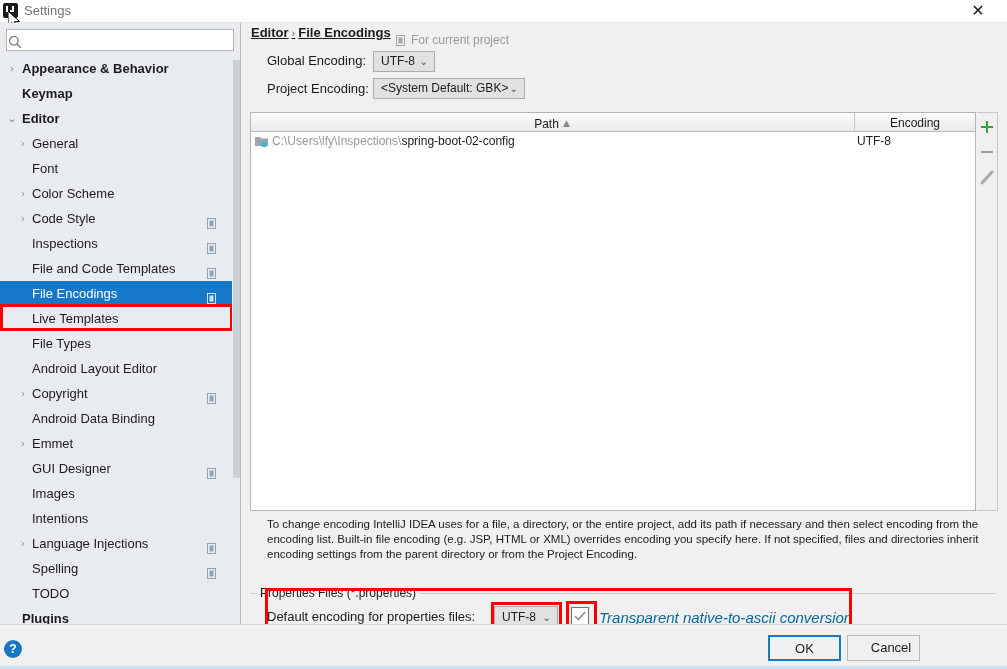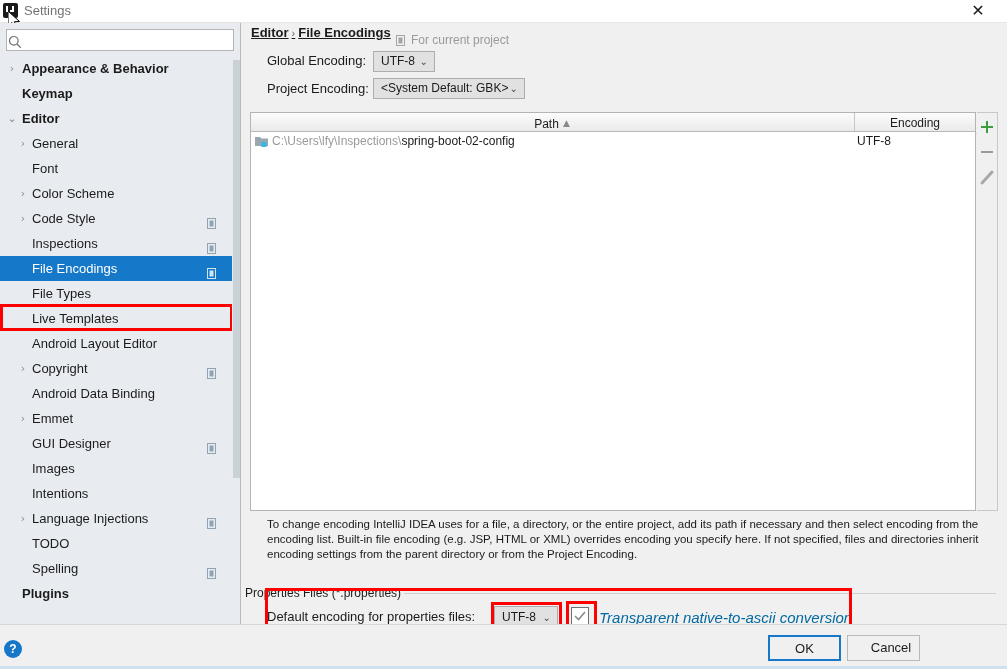--- a/index.html
+++ b/index.html
@@ -201,21 +201,21 @@
     position: absolute; left: 0; width: 20px; height: 25px;
   }
 
   .desc {
     position: absolute; left: 26px; top: 494px; width: 730px;
     font-size: 11.5px; color: #1b1b1b; line-height: 15px;
   }
 
   
   .grp-title {
-    position: absolute; left: 1px; top: 563px;
+    position: absolute; left: 16px; top: 563px;
     font-size: 12px; color: #1b1b1b; background: #f0f0f0;
     padding: 0 3px; white-space: nowrap; text-align: right;
   }
   .grp-line {
     position: absolute; left: 9px; top: 570px; width: 746px; height: 1px;
     background: #cfcfcf;
   }
   .prop-label {
     position: absolute; left: 26px; top: 586px;
     font-size: 13px; color: #1b1b1b; white-space: nowrap;
@@ -325,34 +325,41 @@
               <rect x="2.5" y="2.5" width="4" height="6" fill="#8fa3b5"></rect>
             </svg></span>
         </div>
         <div class="tree-item lvl1">
           <span class="lbl">Inspections</span>
           <span class="copyicon"><svg width="11" height="11" viewBox="0 0 11 11">
               <rect x="0.5" y="0.5" width="8" height="10" fill="none" stroke="#8fa3b5"></rect>
               <rect x="2.5" y="2.5" width="4" height="6" fill="#8fa3b5"></rect>
             </svg></span>
         </div>
+        <div class="tree-item lvl1">
+          <span class="lbl">File and Code Templates</span>
+          <span class="copyicon"><svg width="11" height="11" viewBox="0 0 11 11">
+              <rect x="0.5" y="0.5" width="8" height="10" fill="none" stroke="#8fa3b5"></rect>
+              <rect x="2.5" y="2.5" width="4" height="6" fill="#8fa3b5"></rect>
+            </svg></span>
+        </div>
         <div class="tree-item lvl1 selected">
           <span class="lbl">File Encodings</span>
           <span class="copyicon"><svg width="11" height="11" viewBox="0 0 11 11">
               <rect x="0.5" y="0.5" width="8" height="10" fill="none" stroke="#cfe4f5"></rect>
               <rect x="2.5" y="2.5" width="4" height="6" fill="#cfe4f5"></rect>
             </svg></span>
         </div>
         <div class="tree-item lvl1">
+          <span class="lbl">Live Templates</span>
+        </div>
+        <div class="tree-item lvl1">
           <span class="lbl">File Types</span>
         </div>
         <div class="tree-item lvl1">
-          <span class="lbl">Live Templates</span>
-        </div>
-        <div class="tree-item lvl1">
           <span class="lbl">Android Layout Editor</span>
         </div>
         <div class="tree-item lvl1">
           <span class="chev">›</span>
           <span class="lbl">Copyright</span>
           <span class="copyicon"><svg width="11" height="11" viewBox="0 0 11 11">
               <rect x="0.5" y="0.5" width="8" height="10" fill="none" stroke="#8fa3b5"></rect>
               <rect x="2.5" y="2.5" width="4" height="6" fill="#8fa3b5"></rect>
             </svg></span>
         </div>
@@ -378,28 +385,28 @@
         </div>
         <div class="tree-item lvl1">
           <span class="chev">›</span>
           <span class="lbl">Language Injections</span>
           <span class="copyicon"><svg width="11" height="11" viewBox="0 0 11 11">
               <rect x="0.5" y="0.5" width="8" height="10" fill="none" stroke="#8fa3b5"></rect>
               <rect x="2.5" y="2.5" width="4" height="6" fill="#8fa3b5"></rect>
             </svg></span>
         </div>
         <div class="tree-item lvl1">
+          <span class="lbl">Spelling</span>
+          <span class="copyicon"><svg width="11" height="11" viewBox="0 0 11 11">
+              <rect x="0.5" y="0.5" width="8" height="10" fill="none" stroke="#8fa3b5"></rect>
+              <rect x="2.5" y="2.5" width="4" height="6" fill="#8fa3b5"></rect>
+            </svg></span>
+        </div>
+        <div class="tree-item lvl1">
           <span class="lbl">TODO</span>
-        </div>
-        <div class="tree-item lvl1">
-          <span class="lbl">Spelling</span>
-          <span class="copyicon"><svg width="11" height="11" viewBox="0 0 11 11">
-              <rect x="0.5" y="0.5" width="8" height="10" fill="none" stroke="#8fa3b5"></rect>
-              <rect x="2.5" y="2.5" width="4" height="6" fill="#8fa3b5"></rect>
-            </svg></span>
         </div>
         <div class="tree-item lvl0">
           <span class="lbl">Plugins</span>
         </div>
       </div>
     <div class="sel-highlight"></div>
     <div class="side-scroll-track"></div>
     <div class="side-scroll-thumb"></div>
   </div>
   <div class="pane-divider"></div>

